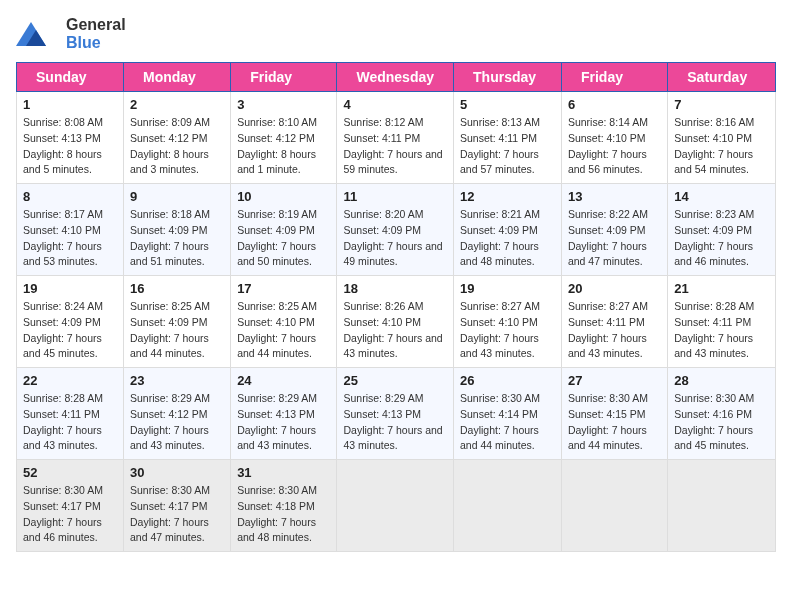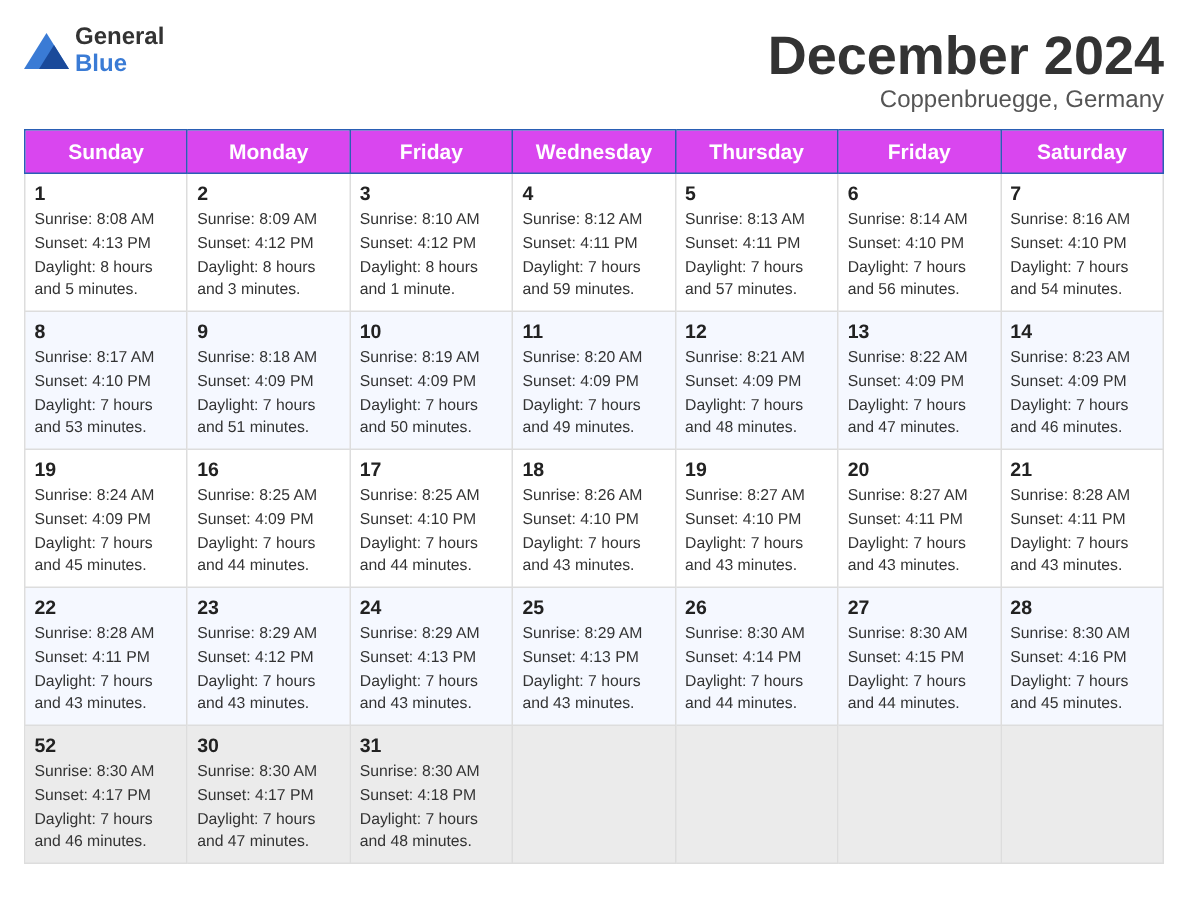--- a/index.html
+++ b/index.html
@@ -12,21 +12,21 @@
     }
     .header-area {
       display: flex;
       justify-content: space-between;
       align-items: flex-start;
       margin-bottom: 10px;
     }
     .logo {
       display: flex;
       align-items: center;
-      gap: 4px;
+      gap: 20px;
     }
     .logo-icon {
       width: 30px;
       height: 24px;
     }
     .title-area {
       text-align: right;
     }
     .month-title {
       font-size: 36px;
@@ -36,26 +36,26 @@
     .location-title {
       font-size: 16px;
       color: #555;
     }
     .calendar-table {
       width: 100%;
       border-collapse: collapse;
       border: 1px solid #ccc;
     }
     .calendar-table th {
-      background-color: #d946ef;
+      background-color: #ec4899;
       color: #fff;
       font-size: 14px;
       font-weight: bold;
-      padding: 6px 6px;
-      text-align: center;
+      padding: 6px 19px;
+      text-align: left;
       border: 1px solid #2a5fb5;
     }
     .calendar-table td {
       vertical-align: top;
       padding: 5px 6px;
       border: 1px solid #ddd;
       font-size: 11px;
       color: #333;
       width: 14.28%;
       min-height: 80px;
@@ -90,24 +90,20 @@
   <div class="logo">
     <svg class="logo-icon" viewBox="0 0 30 24" xmlns="http://www.w3.org/2000/svg">
       <polygon points="0,24 15,0 30,24" fill="#3a7bd5"></polygon>
       <polygon points="10,24 20,8 30,24" fill="#1a4a9a"></polygon>
     </svg>
     <div>
       <span style="font-size:16px;font-weight:bold;color:#333;">General</span><br>
       <span style="font-size:16px;font-weight:bold;color:#3a7bd5;text-align:center;">Blue</span>
     </div>
   </div>
-  <div class="title-area">
-    <div class="month-title">December 2024</div>
-    <div class="location-title">Coppenbruegge, Germany</div>
-  </div>
 </div>
 
 <table class="calendar-table">
   <thead>
     <tr id="weekday-header">
     <th>Sunday</th>
         <th>Monday</th>
         <th>Friday</th>
         <th>Wednesday</th>
         <th>Thursday</th>

